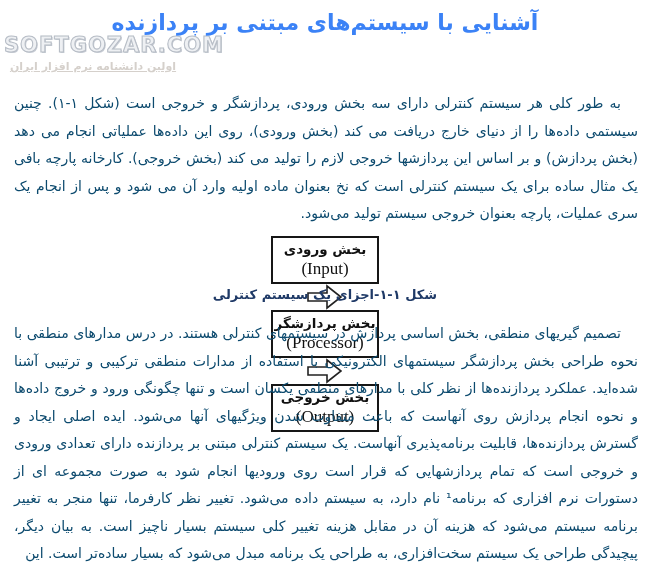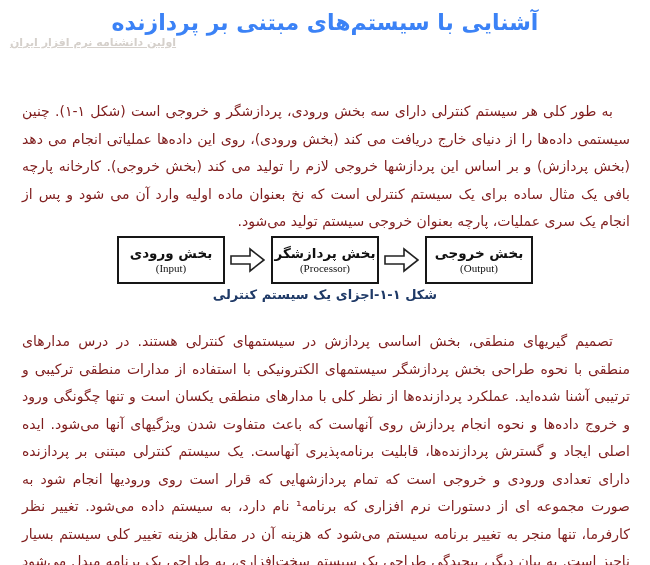--- a/index.html
+++ b/index.html
@@ -48,38 +48,39 @@
     font-weight: bold;
     color: #3b82f6;
     z-index: 2;
   }
 
   
   .para {
     position: absolute;
     right: 8px;
     left: 10px;
-    margin: 12px;
+    margin: 4px;
     direction: rtl;
     text-align: justify;
     font-size: 14px;
     line-height: 27.5px;
     text-indent: 17px;
-    color: #7f1d1d;
+    color: #0c4a6e;
   }
   .p1 { top: 86px; }
   .p2 { top: 316px; }
 
   
   .diagram {
     position: absolute;
     top: 236px;
     left: 0;
     width: 650px;
     display: flex;
+    flex-direction: column;
     justify-content: center;
     align-items: center;
     direction: ltr;
   }
   .dbox {
     width: 104px;
     height: 44px;
     border: 2.5px solid #161616;
     background: #ffffff;
     display: flex;
@@ -89,21 +90,21 @@
   }
   .dbox .fa-label {
     direction: rtl;
     font-weight: bold;
     font-size: 13.5px;
     line-height: 1.3;
     color: #111111;
   }
   .dbox .en-label {
     font-family: "Liberation Serif", serif;
-    font-size: 11px;
+    font-size: 17px;
     line-height: 1.15;
     color: #111111;
   }
   .arrow { margin: 0 5px; flex: 0 0 auto; }
 
   .caption {
     position: absolute;
     top: 287px;
     left: 0;
     width: 100%;
@@ -113,20 +114,21 @@
     font-weight: bold;
     color: #1f3a67;
   }
 </style>
 </head>
 <body>
 
 <div class="page">
 
   <div class="watermark">
+    <div class="wm-logo">SOFTGOZAR.COM</div>
     <div class="wm-sub">اولین دانشنامه نرم افزار ایران</div>
   </div>
 
   <h1 class="title">آشنایی با سیستم‌های مبتنی بر پردازنده</h1>
 
   <p class="para p1">به طور کلی هر سیستم کنترلی دارای سه بخش ورودی، پردازشگر و خروجی است (شکل ۱-۱). چنین سیستمی داده‌ها را از دنیای خارج دریافت می کند (بخش ورودی)، روی این داده‌ها عملیاتی انجام می دهد (بخش پردازش) و بر اساس این پردازشها خروجی لازم را تولید می کند (بخش خروجی). کارخانه پارچه بافی یک مثال ساده برای یک سیستم کنترلی است که نخ بعنوان ماده اولیه وارد آن می شود و پس از انجام یک سری عملیات، پارچه بعنوان خروجی سیستم تولید می‌شود.</p>
 
   <div class="diagram">
 
     <div class="dbox">

